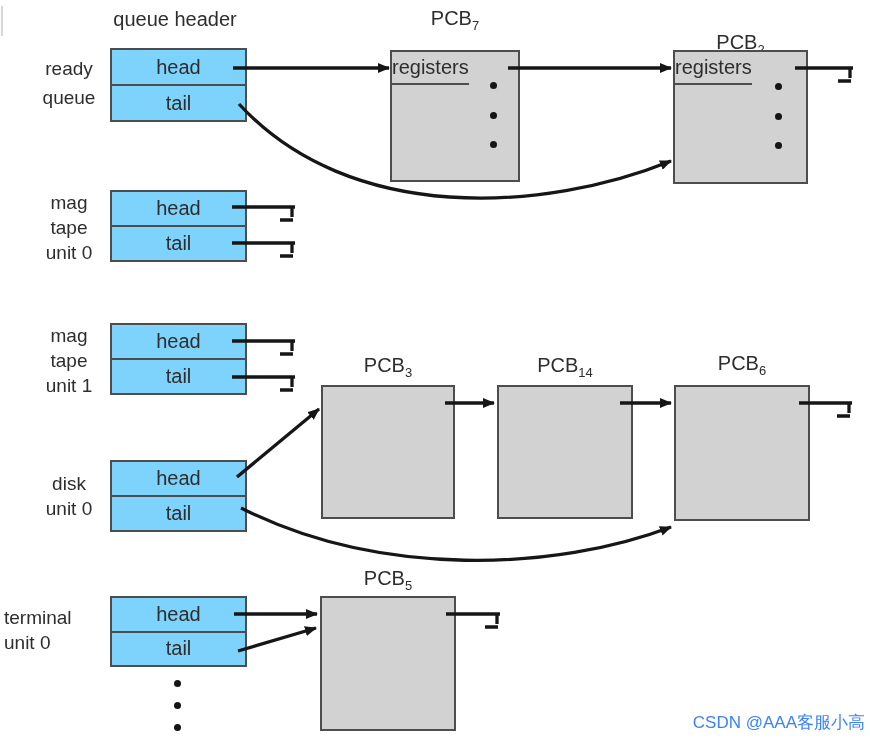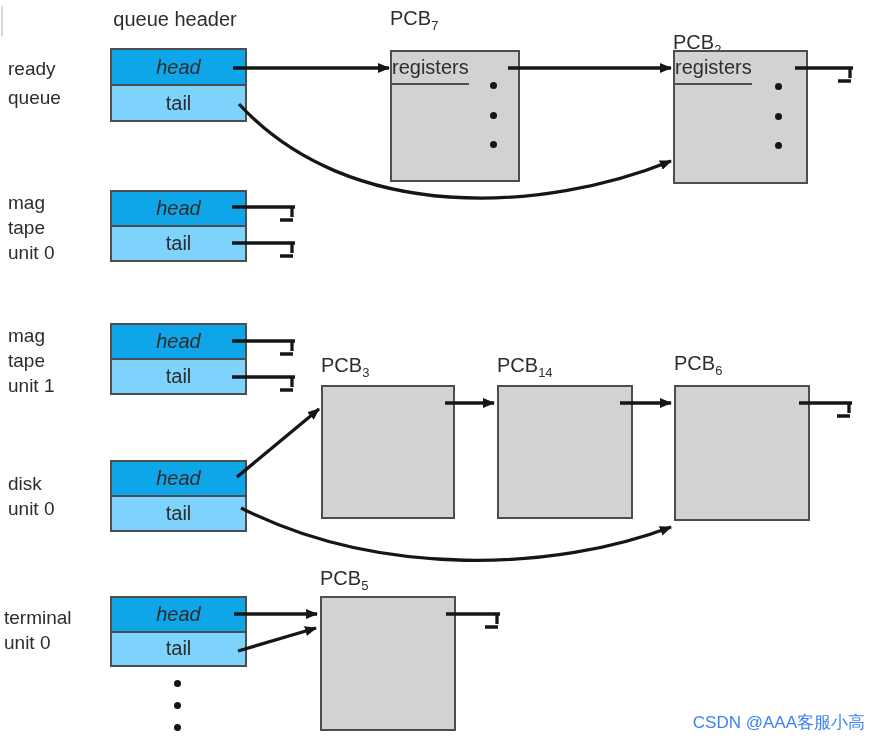--- a/index.html
+++ b/index.html
@@ -1,43 +1,43 @@
 <!DOCTYPE html>
 <html><head>
 <meta charset="utf-8">
 <style>
   html,body{margin:0;padding:0;background:#ffffff;}
   .canvas{
     position:relative;width:870px;height:744px;background:#ffffff;overflow:hidden;
     font-family:"Liberation Sans", sans-serif;color:#2d2d2d;
   }
   
-  .qlabel{position:absolute;font-size:19px;line-height:25px;text-align:left;width:92px;left:8px;}
+  .qlabel{position:absolute;font-size:19px;line-height:25px;text-align:center;width:92px;left:23px;}
   .qlabel.center{text-align:left;}
   .qlabel div{white-space:nowrap;}
   
   .hbox{position:absolute;left:110px;width:137px;height:72px;border:2px solid #4d4d4d;
         box-sizing:border-box;display:flex;flex-direction:column;background:#d3d3d3;}
   .hrow{flex:1;display:flex;align-items:center;justify-content:center;font-size:20px;}
-  .hrow.head{background:#0ea5e9;border-bottom:2px solid #4d4d4d;font-style:italic;}
+  .hrow.head{background:#7dd3fc;border-bottom:2px solid #4d4d4d;}
   .hrow.tail{background:#7dd3fc;}
   
   .pcb{position:absolute;border:2px solid #4d4d4d;box-sizing:border-box;
        display:flex;flex-direction:row;background:#d2d2d2;}
   .prow{flex:none;box-sizing:border-box;}
   .prow.link{height:34px;background:#cfe8f7;border-bottom:2px solid #4d4d4d;}
   .prow.reg{height:33px;border-bottom:2px solid #4d4d4d;display:flex;align-items:center;
             justify-content:center;font-size:20px;}
   .prow.mid{height:35px;border-bottom:2px solid #4d4d4d;}
   .prow.rest{flex:1;}
   .prow.dots{flex:1;display:flex;flex-direction:column;align-items:center;
              justify-content:space-evenly;padding:8px 0 10px 0;}
   .prow.dots i, .vdots i{width:7px;height:7px;border-radius:50%;background:#151515;display:block;}
   
-  .pcb-title{position:absolute;text-align:left;font-size:20px;white-space:nowrap;}
+  .pcb-title{position:absolute;text-align:center;font-size:20px;white-space:nowrap;}
   .pcb-title sub{font-size:13px;}
   .section-title{position:absolute;font-size:20px;text-align:center;}
   
   .vdots{position:absolute;display:flex;flex-direction:column;gap:15px;}
   
   svg.overlay{position:absolute;left:0;top:0;pointer-events:none;}
   
   .watermark{position:absolute;right:5px;top:711px;font-size:17px;color:#3b82f6;}
   
   .artifact{position:absolute;left:1px;top:6px;width:2px;height:30px;background:#bdbdbd;opacity:.6;}

